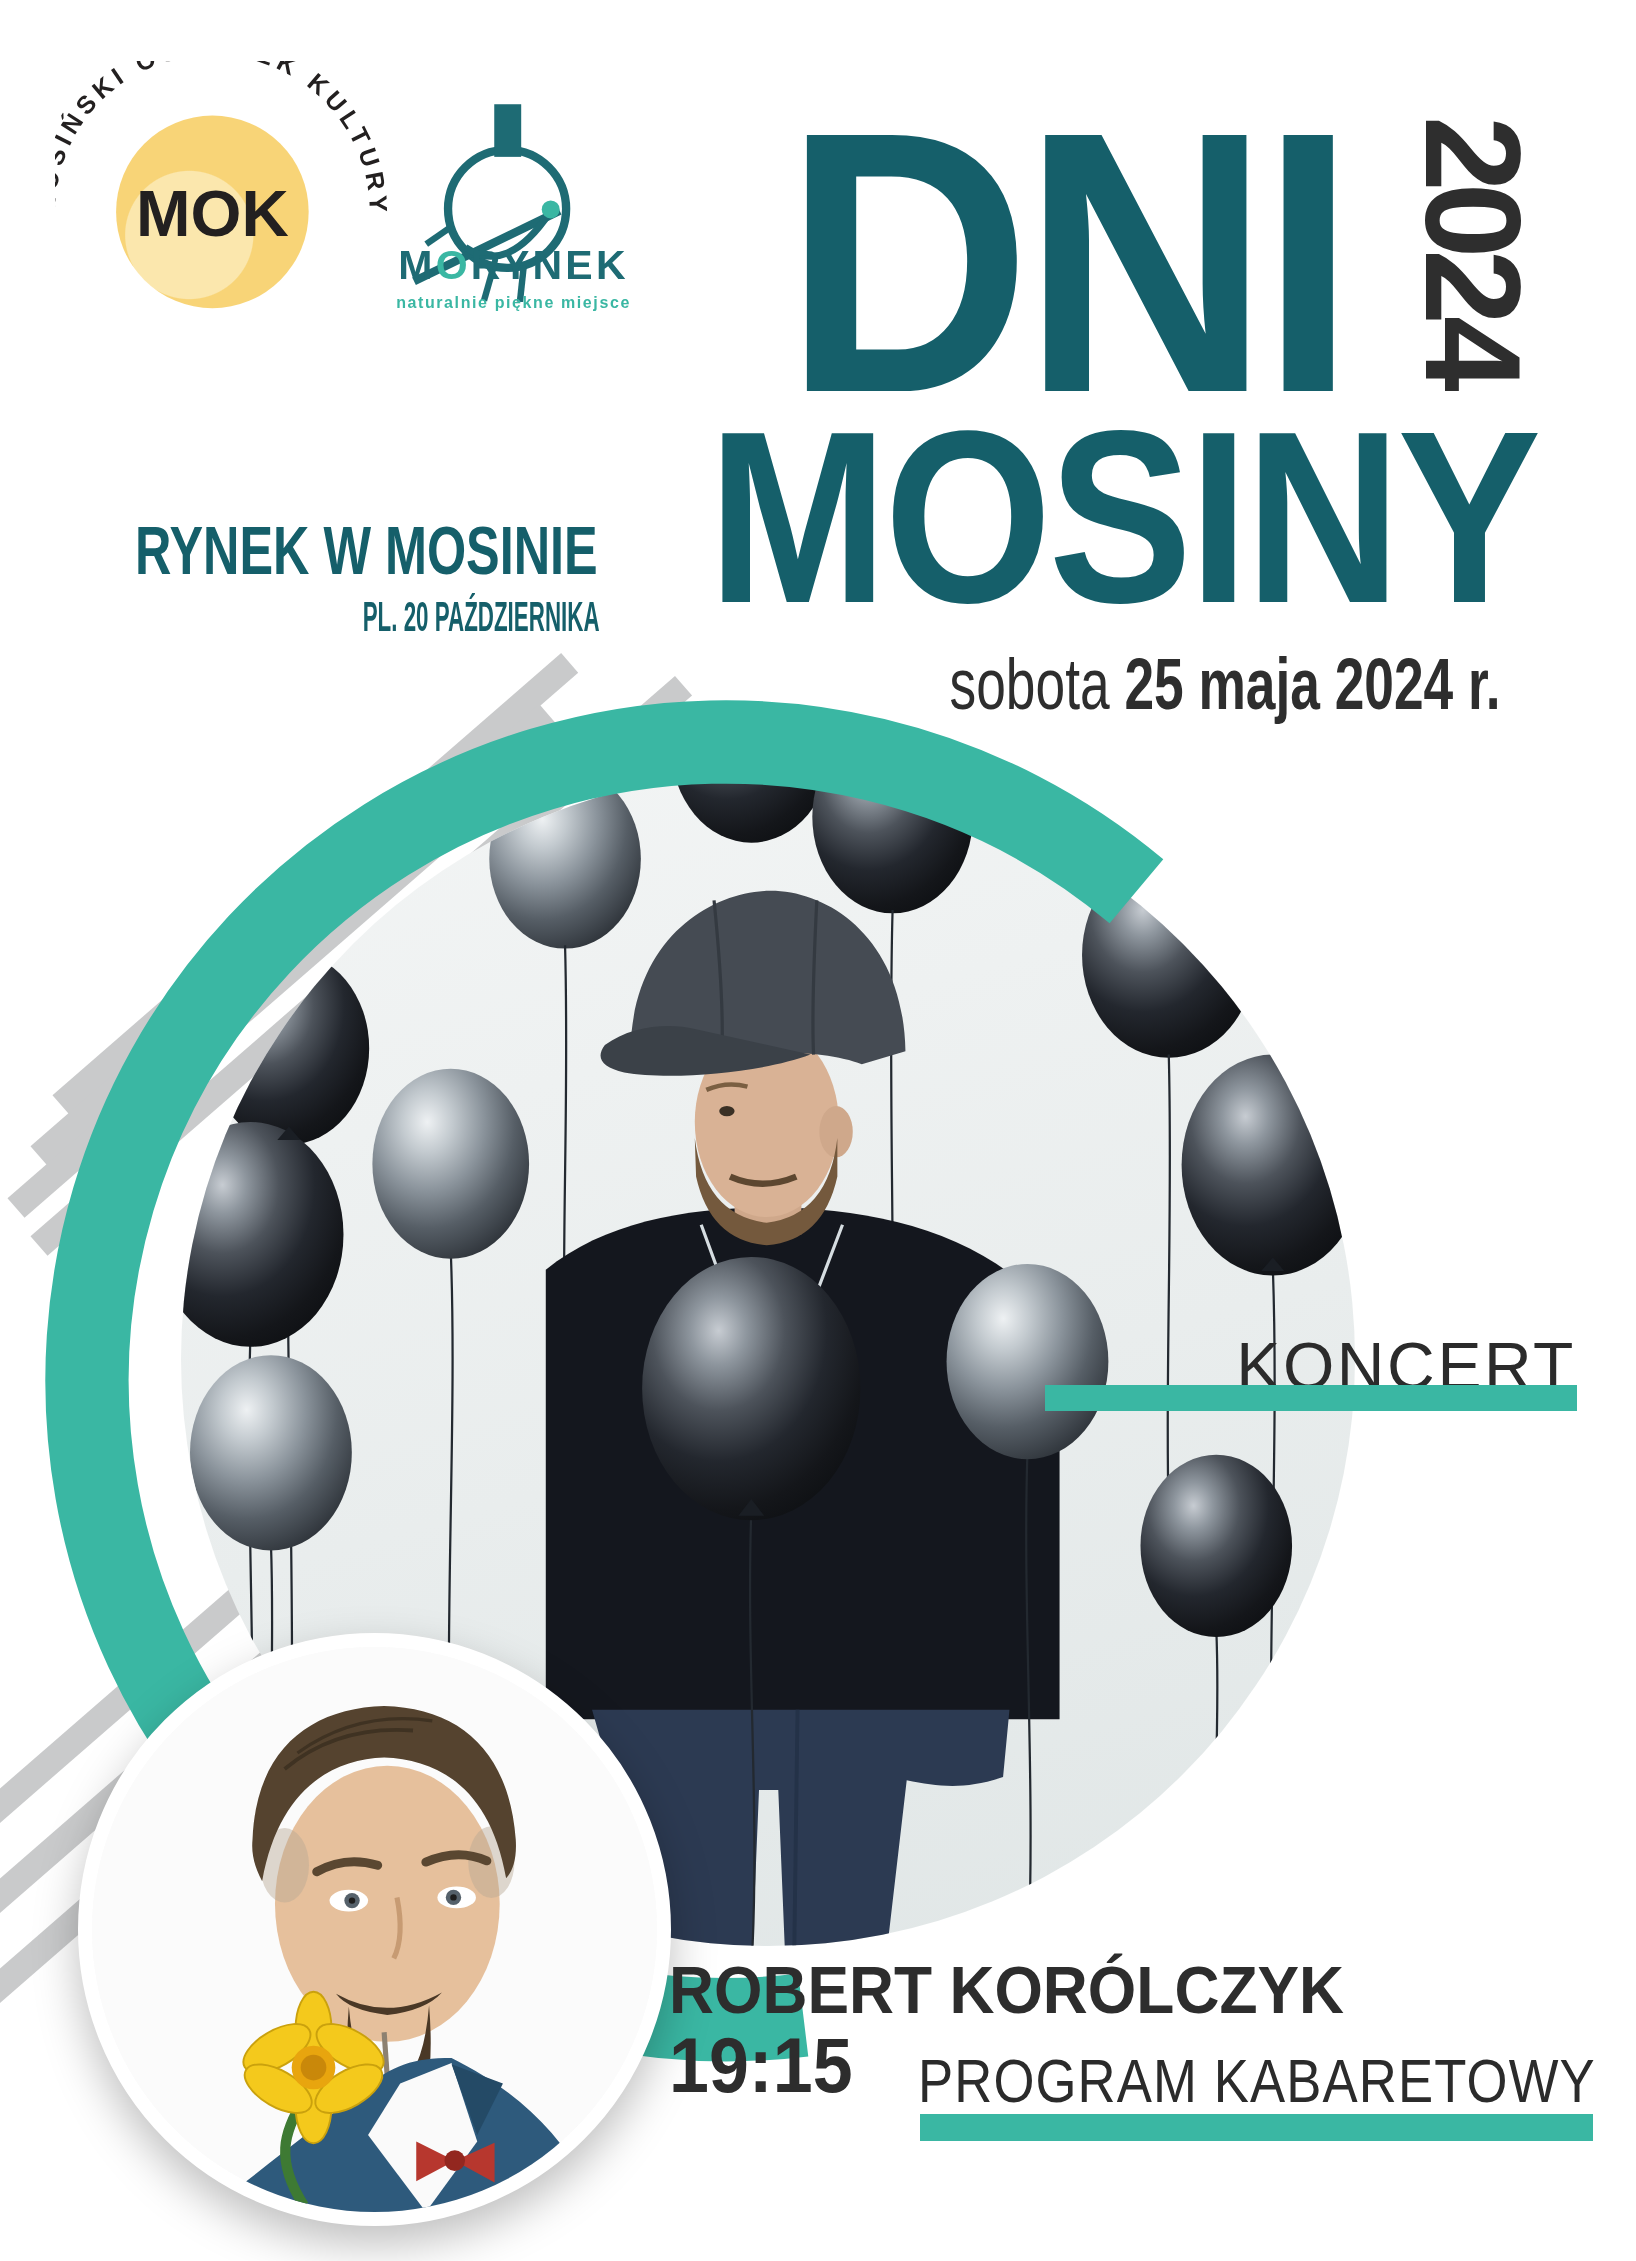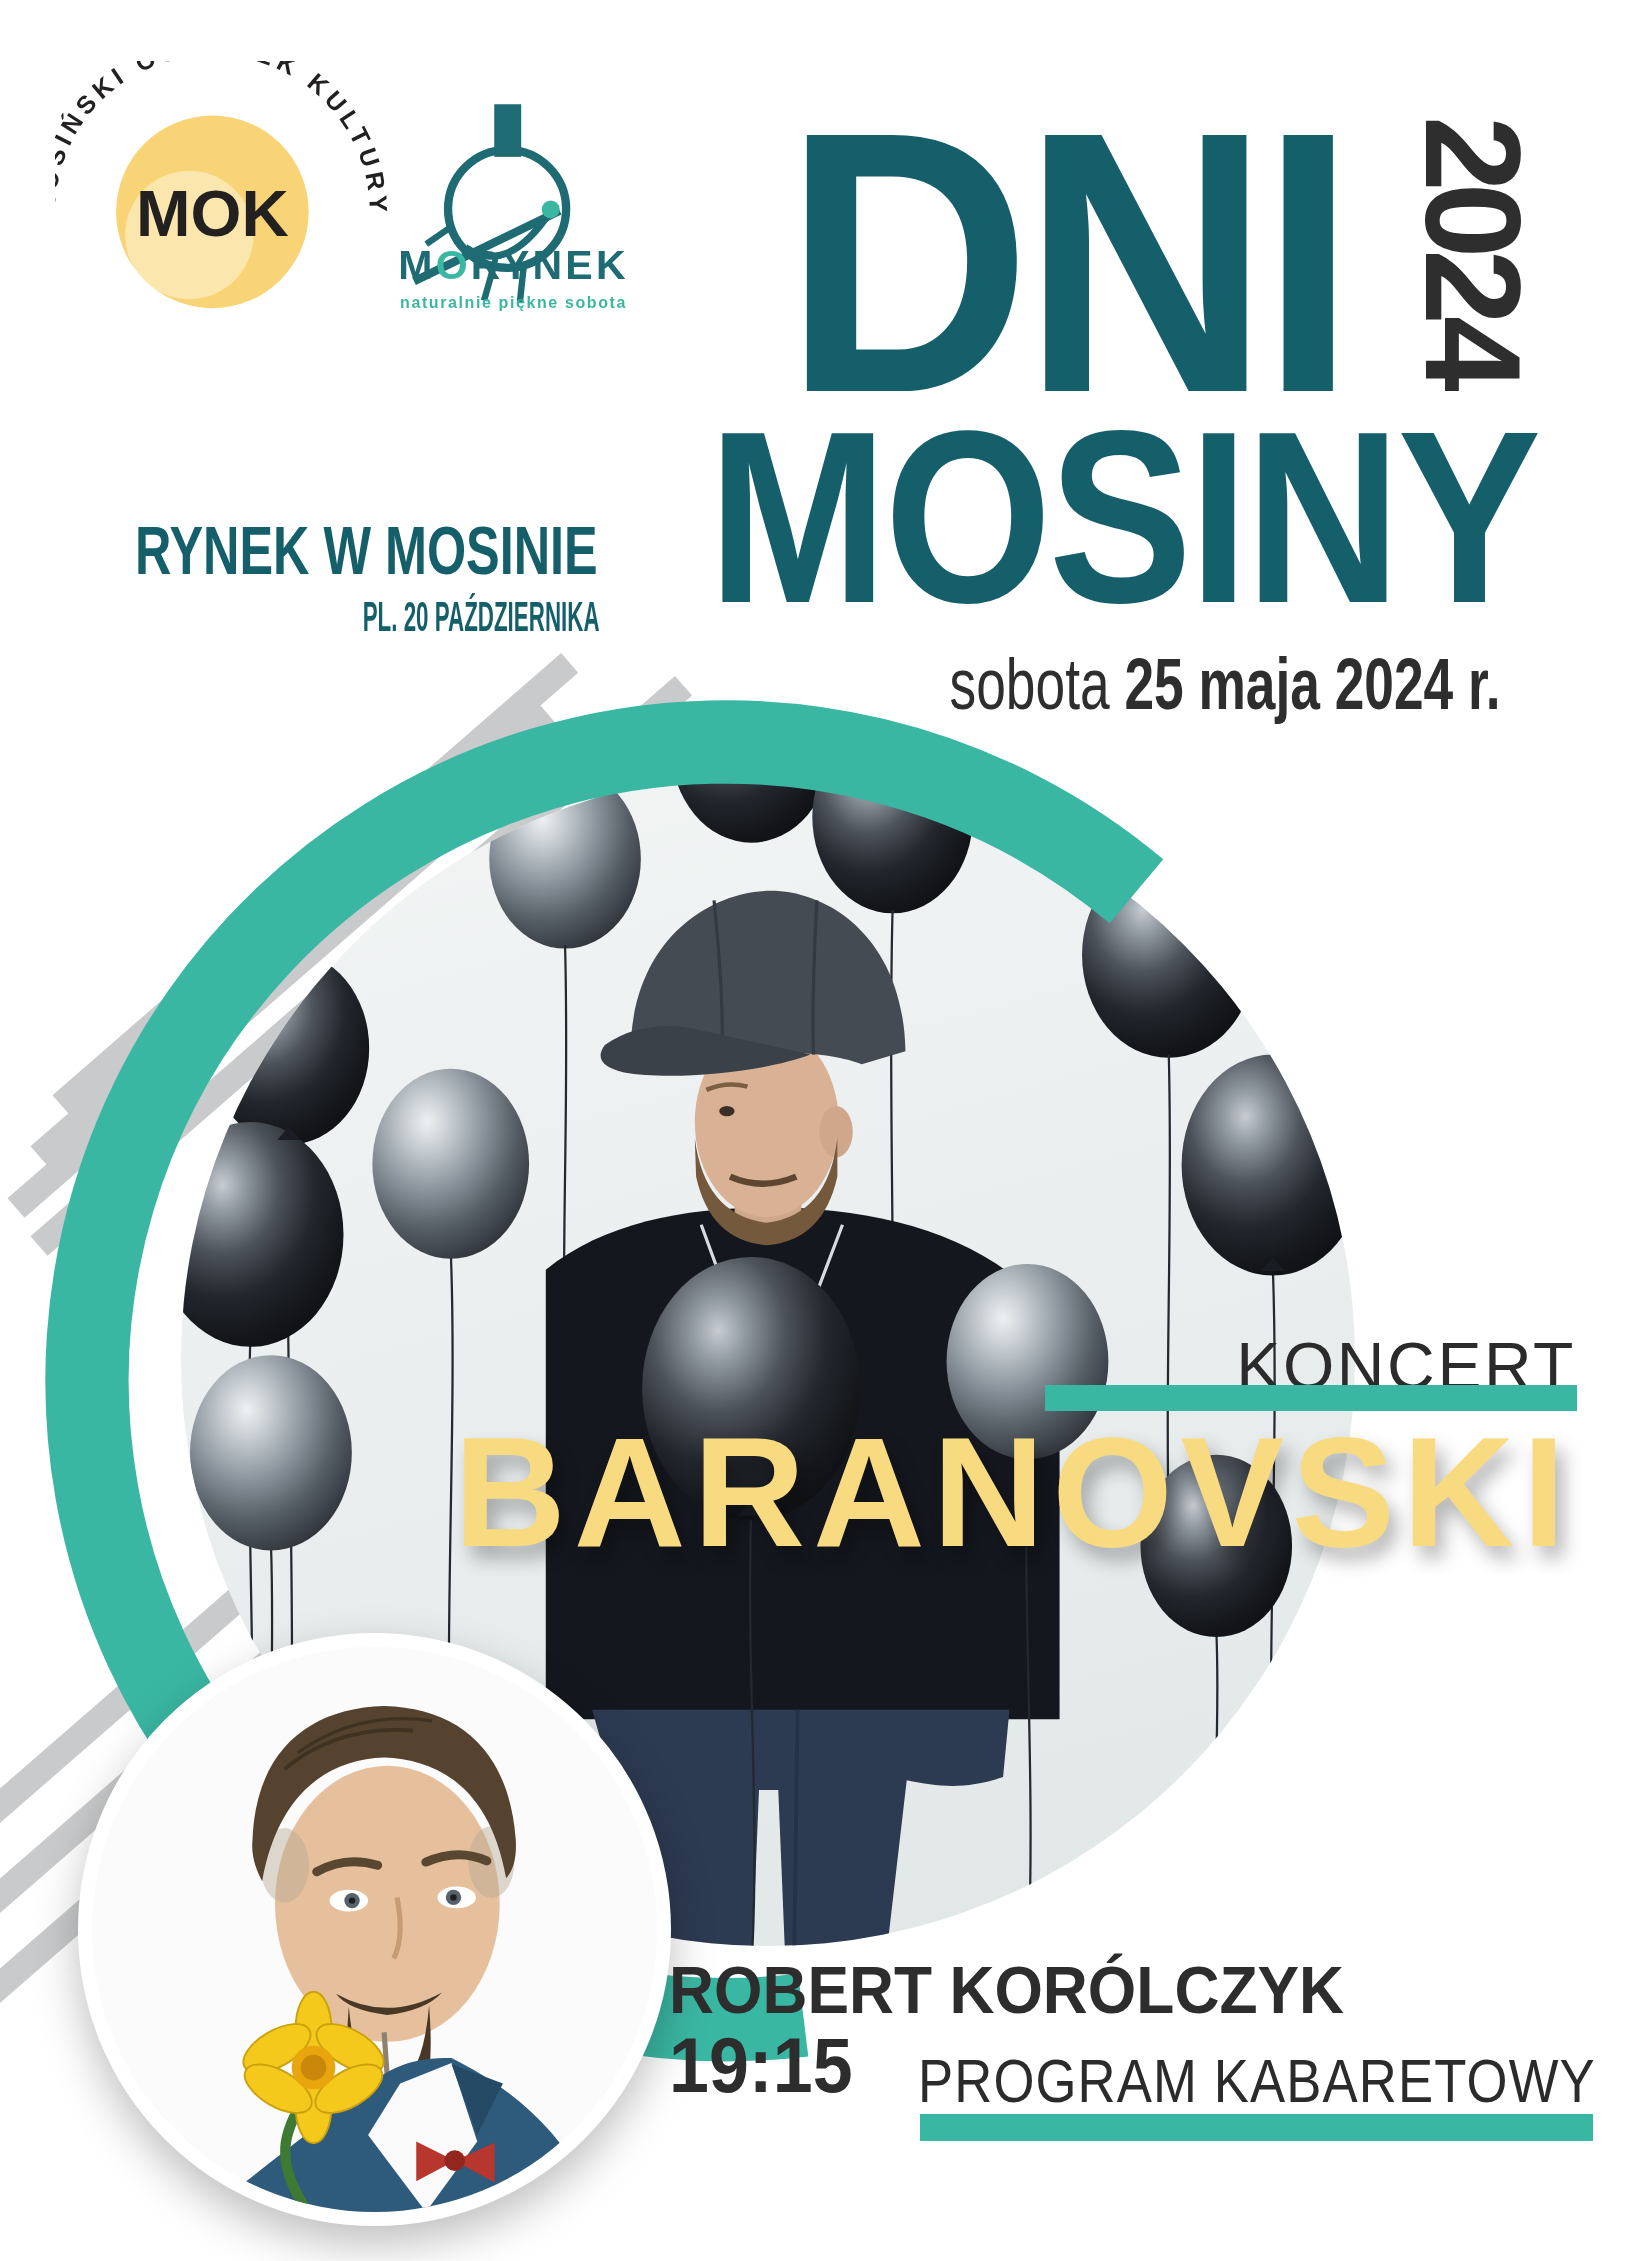--- a/index.html
+++ b/index.html
@@ -224,33 +224,32 @@
       <rect x="150" y="22" width="42" height="82" fill="#1E6B74" stroke="none"></rect>
       <line x1="25" y1="298" x2="252" y2="188"></line>
       <path d="M 105,245 Q 170,290 237,190" stroke-width="11"></path>
       <line x1="150" y1="272" x2="134" y2="328" stroke-width="10"></line>
       <line x1="196" y1="274" x2="190" y2="330" stroke-width="10"></line>
       <line x1="80" y1="215" x2="44" y2="240" stroke-width="10"></line>
     </g>
     <circle cx="238" cy="186" r="14" fill="#3AB7A3"></circle>
   </svg>
   <div class="t" id="mosina-name"><span>M</span><span class="o">O</span><span>RYNEK</span></div>
-  <div class="t" id="mosina-tag">naturalnie piękne sobota</div>
+  <div class="t" id="mosina-tag">naturalnie piękne miejsce</div>
 
   <div class="t" id="dni">DNI</div>
   <div class="t" id="year">2024</div>
   <div class="t" id="mosiny">MOSINY</div>
   <div class="t" id="date"><span class="wd">sobota </span><span class="rest">25 maja 2024 r.</span></div>
 
   <div class="t" id="venue1">RYNEK W MOSINIE</div>
   <div class="t" id="venue2">PL. 20 PAŹDZIERNIKA</div>
 
   <div class="t" id="koncert">KONCERT</div>
   <div class="abs" id="bar1"></div>
-  <div class="t" id="baranovski">BARANOVSKI</div>
 
   <div class="t" id="robert">ROBERT KORÓLCZYK</div>
   <div class="t" id="time2">19:15</div>
   <div class="t" id="program">PROGRAM KABARETOWY</div>
   <div class="abs" id="bar2"></div>
 
 </div>
 
 
 </body></html>

